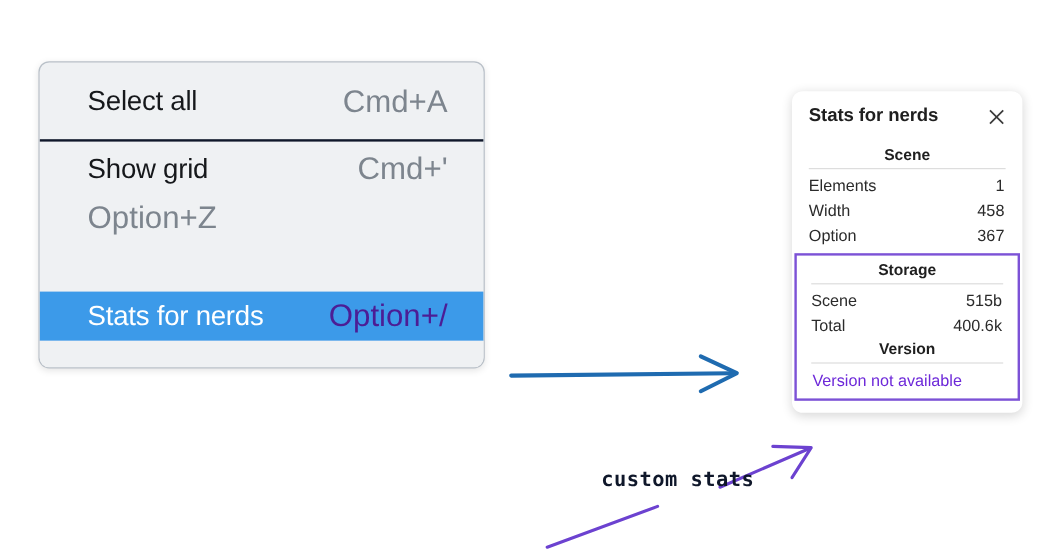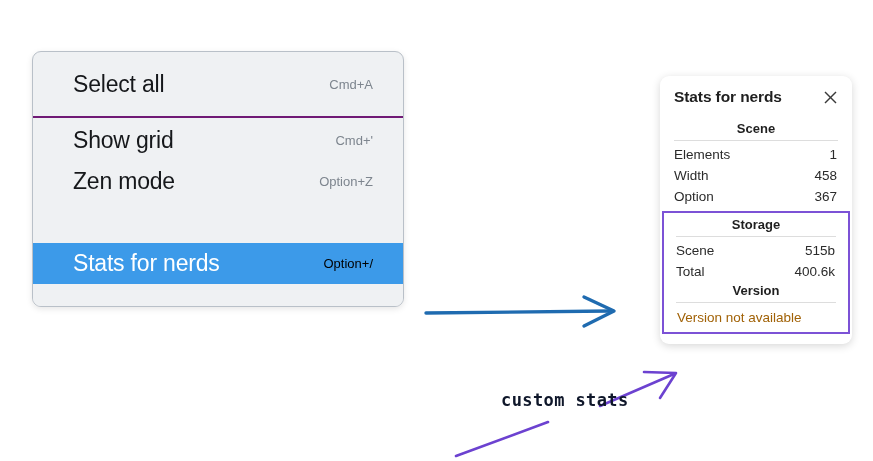--- a/index.html
+++ b/index.html
@@ -26,21 +26,21 @@
     border: 1px solid #b9c0c8;
     border-radius: 9px;
     box-shadow: 0 2px 6px rgba(0,0,0,0.10);
     overflow: hidden;
     box-sizing: border-box;
   }
   .menu-group {
     padding: 6px 0;
   }
   .menu-group.first {
-    border-bottom: 2px solid #701a75;
+    border-bottom: 2px solid #0f172a;
     padding: 12px 0 11px 0;
   }
   .menu-group.second {
     padding: 2px 0 0 0;
   }
   .menu-item {
     display: flex;
     align-items: center;
     justify-content: space-between;
     padding: 0 30px 0 40px;
@@ -48,29 +48,29 @@
     box-sizing: border-box;
     cursor: default;
   }
   .menu-item .label {
     font-size: 23px;
     color: #16181b;
     letter-spacing: -0.2px;
     white-space: nowrap;
   }
   .menu-item .shortcut {
-    font-size: 13px;
+    font-size: 26px;
     color: #7d858e;
     white-space: nowrap;
   }
   .menu-item.selected {
     background: #3c9ae9;
   }
   .menu-item.selected .label { color: #ffffff; }
-  .menu-item.selected .shortcut { color: #000000; }
+  .menu-item.selected .shortcut { color: #4c1d95; }
   .menu-footer {
     height: 22px;
     background: #eff1f3;
   }
 
   
   #stats-panel {
     position: absolute;
     left: 660px;
     top: 76px;
@@ -122,21 +122,21 @@
     align-items: flex-start;
     font-size: 13.5px;
     color: #2b2b2b;
     padding: 3px 3px 3px 2px;
     gap: 32px;
   }
   .stat-row .k { white-space: nowrap; }
   .stat-row .v { white-space: nowrap; }
   .stat-note {
     font-size: 13.5px;
-    color: #a16207;
+    color: #6d28d9;
     padding: 4px 2px 3px 3px;
     white-space: nowrap;
   }
 
   
   #highlight-box {
     border: 2px solid #7c52d6;
     margin: 4px -10px 0 -10px;
     padding: 3px 10px 4px 10px;
   }
@@ -172,21 +172,20 @@
       <span class="shortcut">Cmd+A</span>
     </div>
   </div>
 
   <div class="menu-group second">
     <div class="menu-item">
       <span class="label">Show grid</span>
       <span class="shortcut">Cmd+'</span>
     </div>
     <div class="menu-item">
-      <span class="label">Zen mode</span>
       <span class="shortcut">Option+Z</span>
     </div>
     <div class="menu-item">
     </div>
     <div class="menu-item selected">
       <span class="label">Stats for nerds</span>
       <span class="shortcut">Option+/</span>
     </div>
   </div>
 

